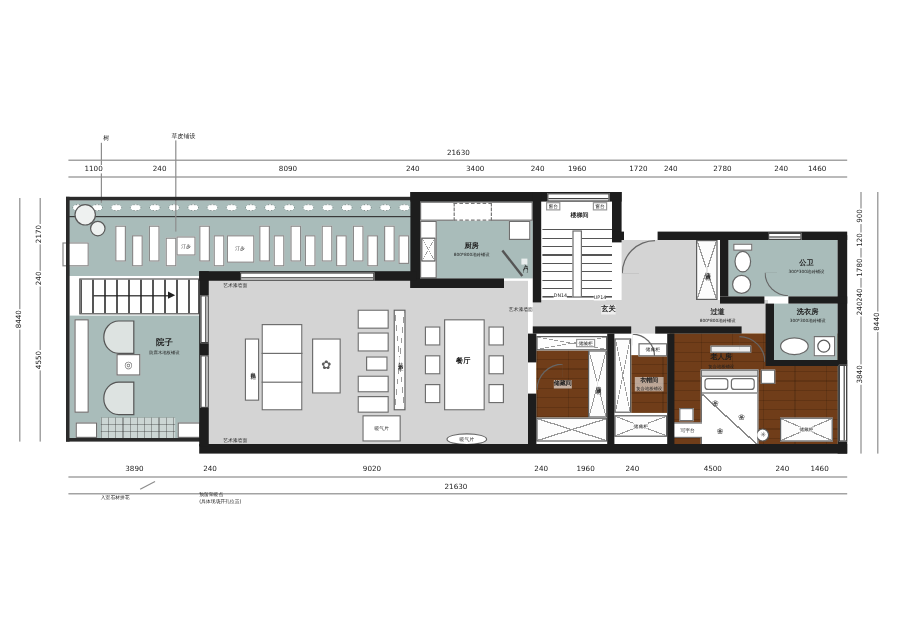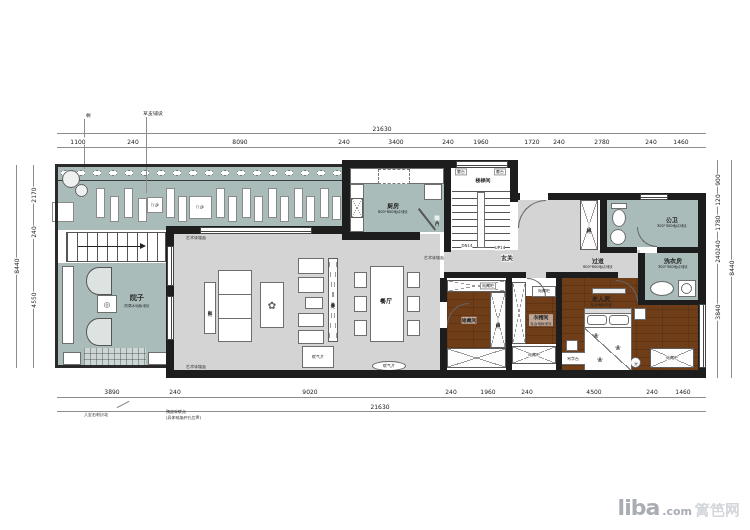--- a/index.html
+++ b/index.html
@@ -152,21 +152,21 @@
   <div class="abs" style="left:140px;top:243px;width:0;height:0;border-left:6px solid #222;border-top:3.5px solid transparent;border-bottom:3.5px solid transparent;z-index:3;"></div>
 
   <div class="abs" style="left:86px;top:267px;width:24px;height:26px;border:1.5px solid #555;border-radius:50% 0 0 50%;background:#dde3e1;z-index:2;"></div>
   <div class="abs" style="left:86px;top:318px;width:24px;height:26px;border:1.5px solid #555;border-radius:50% 0 0 50%;background:#dde3e1;z-index:2;"></div>
   <div class="furn" style="left:97px;top:295px;width:20px;height:18px;"></div>
   <span class="glyph" style="left:107px;top:304px;font-size:8px;">◎</span>
   <div class="furn" style="left:62px;top:266px;width:12px;height:78px;"></div>
   <div class="furn" style="left:63px;top:352px;width:18px;height:13px;"></div>
   <div class="furn" style="left:148px;top:352px;width:19px;height:13px;"></div>
   <div class="deck" style="left:84px;top:348px;width:62px;height:18px;"></div>
-  <span class="lbl n7" style="left:137px;top:301px;">
+  <span class="lbl n7" style="left:137px;top:289px;">
     <span>院子</span>
     <span class="note">防腐木地板铺设</span>
   </span>
 
   <div class="furn" style="left:204px;top:282px;width:12px;height:52px;"></div>
   <span class="vlbl" style="left:210px;top:308px;">电视柜</span>
   <div class="furn" style="left:218px;top:270px;width:34px;height:72px;"></div>
   <div class="abs" style="left:218px;top:294px;width:34px;height:1px;background:#6e6e6e;z-index:3;"></div>
   <div class="abs" style="left:218px;top:318px;width:34px;height:1px;background:#6e6e6e;z-index:3;"></div>
   <div class="furn" style="left:260px;top:282px;width:24px;height:46px;"></div>
@@ -330,19 +330,14 @@
 
   <span class="ann" style="left:86px;top:112px;">树</span>
   <div class="dl" style="left:84px;top:119px;width:1px;height:50px;"></div>
   <span class="ann" style="left:143px;top:110px;">草皮铺设</span>
   <div class="dl" style="left:146px;top:117px;width:1px;height:76px;"></div>
   <span class="ann" style="left:84px;top:412px;font-size:4px;">入室石材拼花</span>
   <div class="dl" style="left:116px;top:404px;width:14px;height:1px;transform:rotate(-28deg);"></div>
   <span class="ann" style="left:166px;top:409px;font-size:4px;">预留采暖点</span>
   <span class="ann" style="left:166px;top:415px;font-size:4px;">(具体现场开孔位置)</span>
 
-  <div id="logo">
-    <span class="liba">liba</span>
-    <span class="tld">.com</span>
-    <span class="cn">篱笆网</span>
-  </div>
 
 </div>
 
 </body></html>

